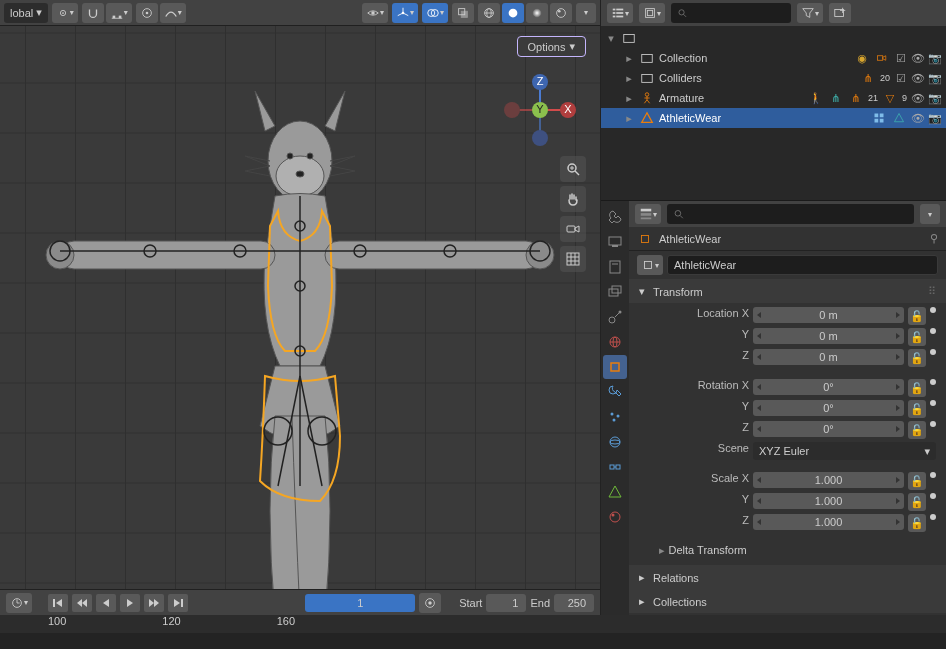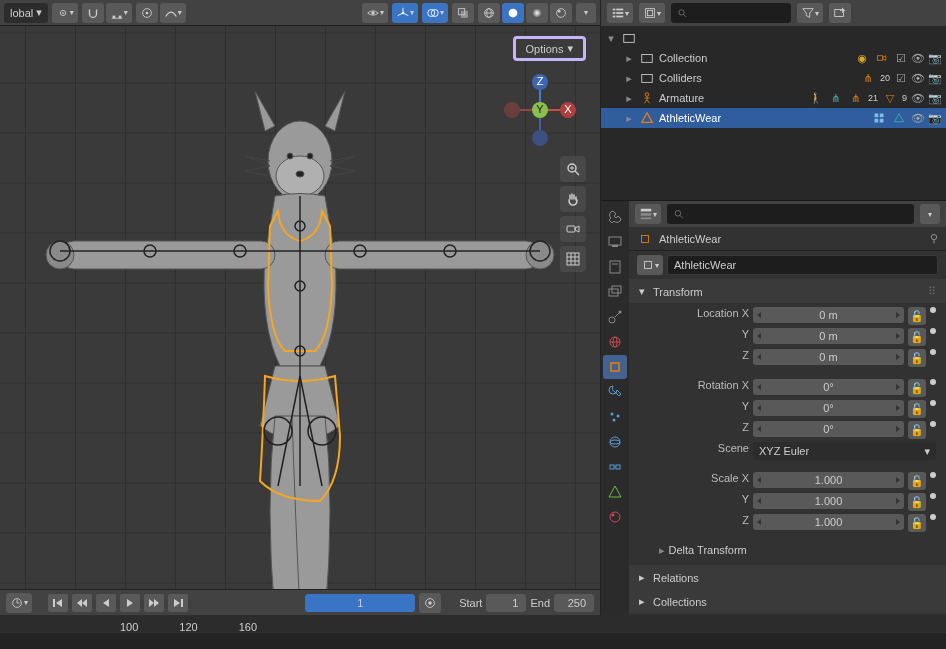--- a/index.html
+++ b/index.html
@@ -15,21 +15,21 @@
 .hbtn.active{background:#3a74c4}
 .hbtn svg{width:14px;height:14px}
 .dd{background:#2c2c2c;border-radius:3px;padding:2px 6px;height:20px;display:flex;align-items:center;gap:3px}
 .spacer{flex:1}
 .search{background:#1d1d1d;border-radius:3px;height:20px;padding:2px 6px;display:flex;align-items:center;gap:4px;flex:1;max-width:120px}
 .search input{background:none;border:none;outline:none;color:#ccc;width:100%}
 
 
 .viewport{flex:1;position:relative;background:#3a3a3a;overflow:hidden}
 .grid-bg{position:absolute;inset:0;background-image:linear-gradient(#2f2f2f 1px,transparent 1px),linear-gradient(90deg,#2f2f2f 1px,transparent 1px);background-size:50px 50px;background-position:center}
-.options-pill{position:absolute;top:10px;right:14px;background:#3b3b3b;border-radius:4px;padding:3px 10px;display:flex;align-items:center;gap:4px;border:3px solid #c4b5fd}
+.options-pill{position:absolute;top:10px;right:14px;background:#3b3b3b;border-radius:4px;padding:3px 10px;display:flex;align-items:center;gap:4px;border:1px solid #c4b5fd}
 .nav-gizmo{position:absolute;top:44px;right:20px;width:80px;height:80px}
 .side-tools{position:absolute;top:130px;right:14px;display:flex;flex-direction:column;gap:4px}
 .stool{width:26px;height:26px;background:#55555588;border-radius:4px;display:flex;align-items:center;justify-content:center}
 .character{position:absolute;left:50%;top:60px;transform:translateX(-50%)}
 
 
 .timeline{height:26px;background:#424242;display:flex;align-items:center;gap:4px;padding:0 6px;border-top:1px solid #202020}
 .timeline .pbtn{width:20px;height:18px;display:flex;align-items:center;justify-content:center;background:#595959;border-radius:2px;cursor:pointer}
 .numf{background:#595959;border-radius:3px;height:18px;padding:0 8px;display:flex;align-items:center;min-width:40px;justify-content:flex-end}
 
@@ -733,18 +733,18 @@
           <div class="panel-h">
               <span class="chev">▸</span>
               <span>Collections</span>
             </div>
         </div>
       </div>
     </div>
   </div>
 </div>
 
-<div style="height:18px;background:#2c2c2c;display:flex;align-items:flex-end;padding-left:120px;gap:41px;font-size:9px;color:#888">
+<div style="height:18px;background:#2c2c2c;display:flex;align-items:flex-start;padding-left:48px;gap:96px;font-size:9px;color:#888">
   <span>100</span>
   <span>120</span>
   <span>160</span>
 </div>
 <div style="height:16px;background:#232323"></div>
 
 </body></html>

